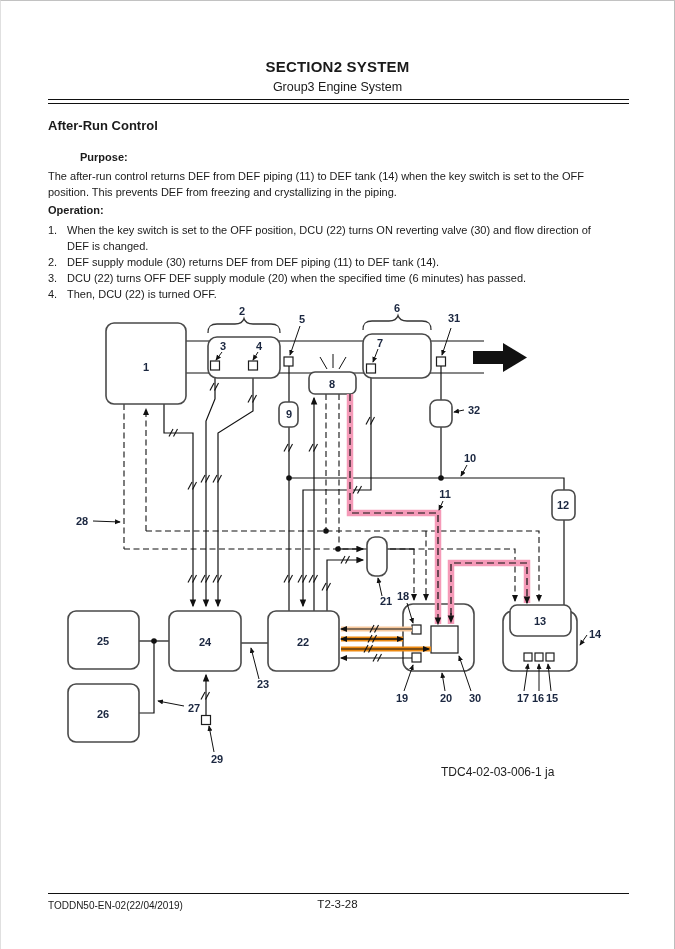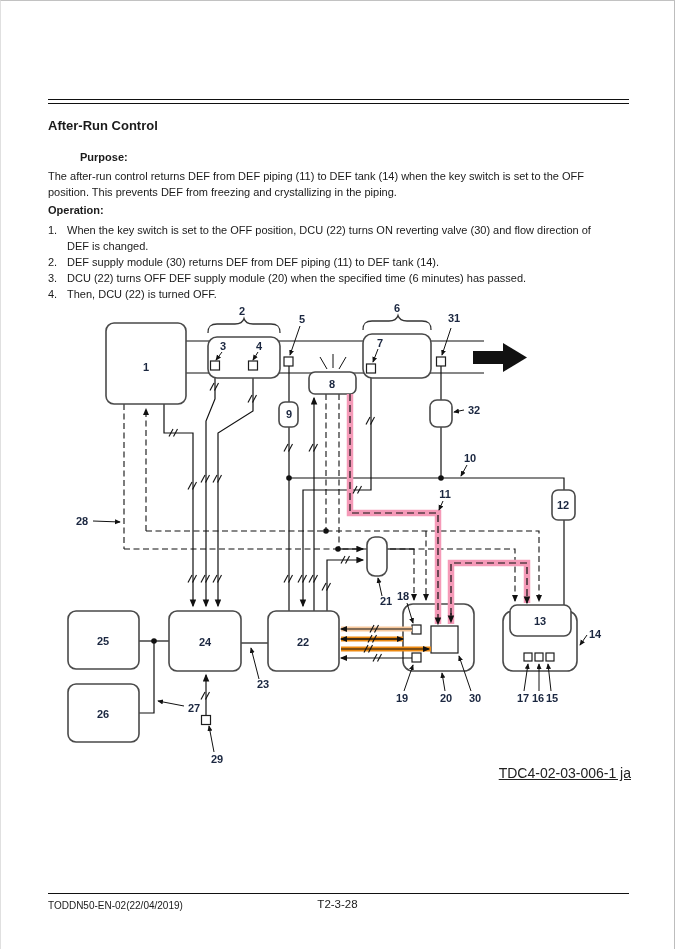--- a/index.html
+++ b/index.html
@@ -9,39 +9,41 @@
   .abs{position:absolute;}
   .hdr-section{left:0;right:0;top:57px;text-align:center;font-size:15px;font-weight:bold;letter-spacing:.2px;}
   .hdr-group{left:0;right:0;top:79px;text-align:center;font-size:12.5px;}
   .dblrule{left:47px;width:581px;top:98px;height:3px;border-top:1.6px solid #111;border-bottom:1.1px solid #111;}
   .h1{left:47px;top:117px;font-size:13px;font-weight:bold;}
   .blabel{left:47px;font-size:11px;font-weight:bold;}
   .para{left:47px;width:560px;font-size:11px;line-height:15.5px;}
   .oli{left:47px;width:560px;font-size:11px;line-height:15.5px;display:flex;}
   .oli .num{width:19px;flex:none;}
   .oli .txt{width:535px;}
-  .figcode{left:440px;width:190px;top:764px;font-size:14px;text-align:right;color:#222;text-decoration:underline;}
+  .figcode{left:440px;width:190px;top:764px;font-size:12px;text-align:left;color:#222;}
   .footrule{left:47px;width:581px;top:892px;border-top:1.3px solid #111;height:0;}
   .footleft{left:47px;top:899px;font-size:10px;}
   .footpage{left:0;right:0;top:897px;text-align:center;font-size:11.5px;}
   svg text.lbl{font-family:"Liberation Sans",sans-serif;font-size:11px;font-weight:bold;fill:#1b2740;text-anchor:middle;}
   svg .ln{stroke:#111;stroke-width:1.2;fill:none;}
   svg .lt{stroke:#111;stroke-width:1.1;fill:none;}
   svg .lnd{stroke:#111;stroke-width:1.1;fill:none;stroke-dasharray:6 3.5;}
   svg .pcl{stroke:#111;stroke-width:1.2;fill:none;stroke-dasharray:7 4;}
   svg .bx{fill:#fff;stroke:#4a4a4a;stroke-width:1.6;}
   svg .sq{fill:#fff;stroke:#1d1d1d;stroke-width:1.2;}
   svg .ldr{stroke:#111;stroke-width:1;fill:none;}
   svg .brc{stroke:#333;stroke-width:1.3;fill:none;}
 </style>
 </head>
 <body>
 
 <div id="page">
 
+  <div class="abs hdr-section">SECTION2 SYSTEM</div>
+  <div class="abs hdr-group">Group3 Engine System</div>
   <div class="abs dblrule"></div>
 
   <div class="abs h1">After-Run Control</div>
 
   <div class="abs blabel" style="top:150px;padding-left:32px;">Purpose:</div>
   <div class="abs para" style="top:168px;">The after-run control returns DEF from DEF piping (11) to DEF tank (14) when the key switch is set to the OFF position. This prevents DEF from freezing and crystallizing in the piping.</div>
 
   <div class="abs blabel" style="top:203px;text-align:right;">Operation:</div>
 
   <div class="abs oli" style="top:222px;">

